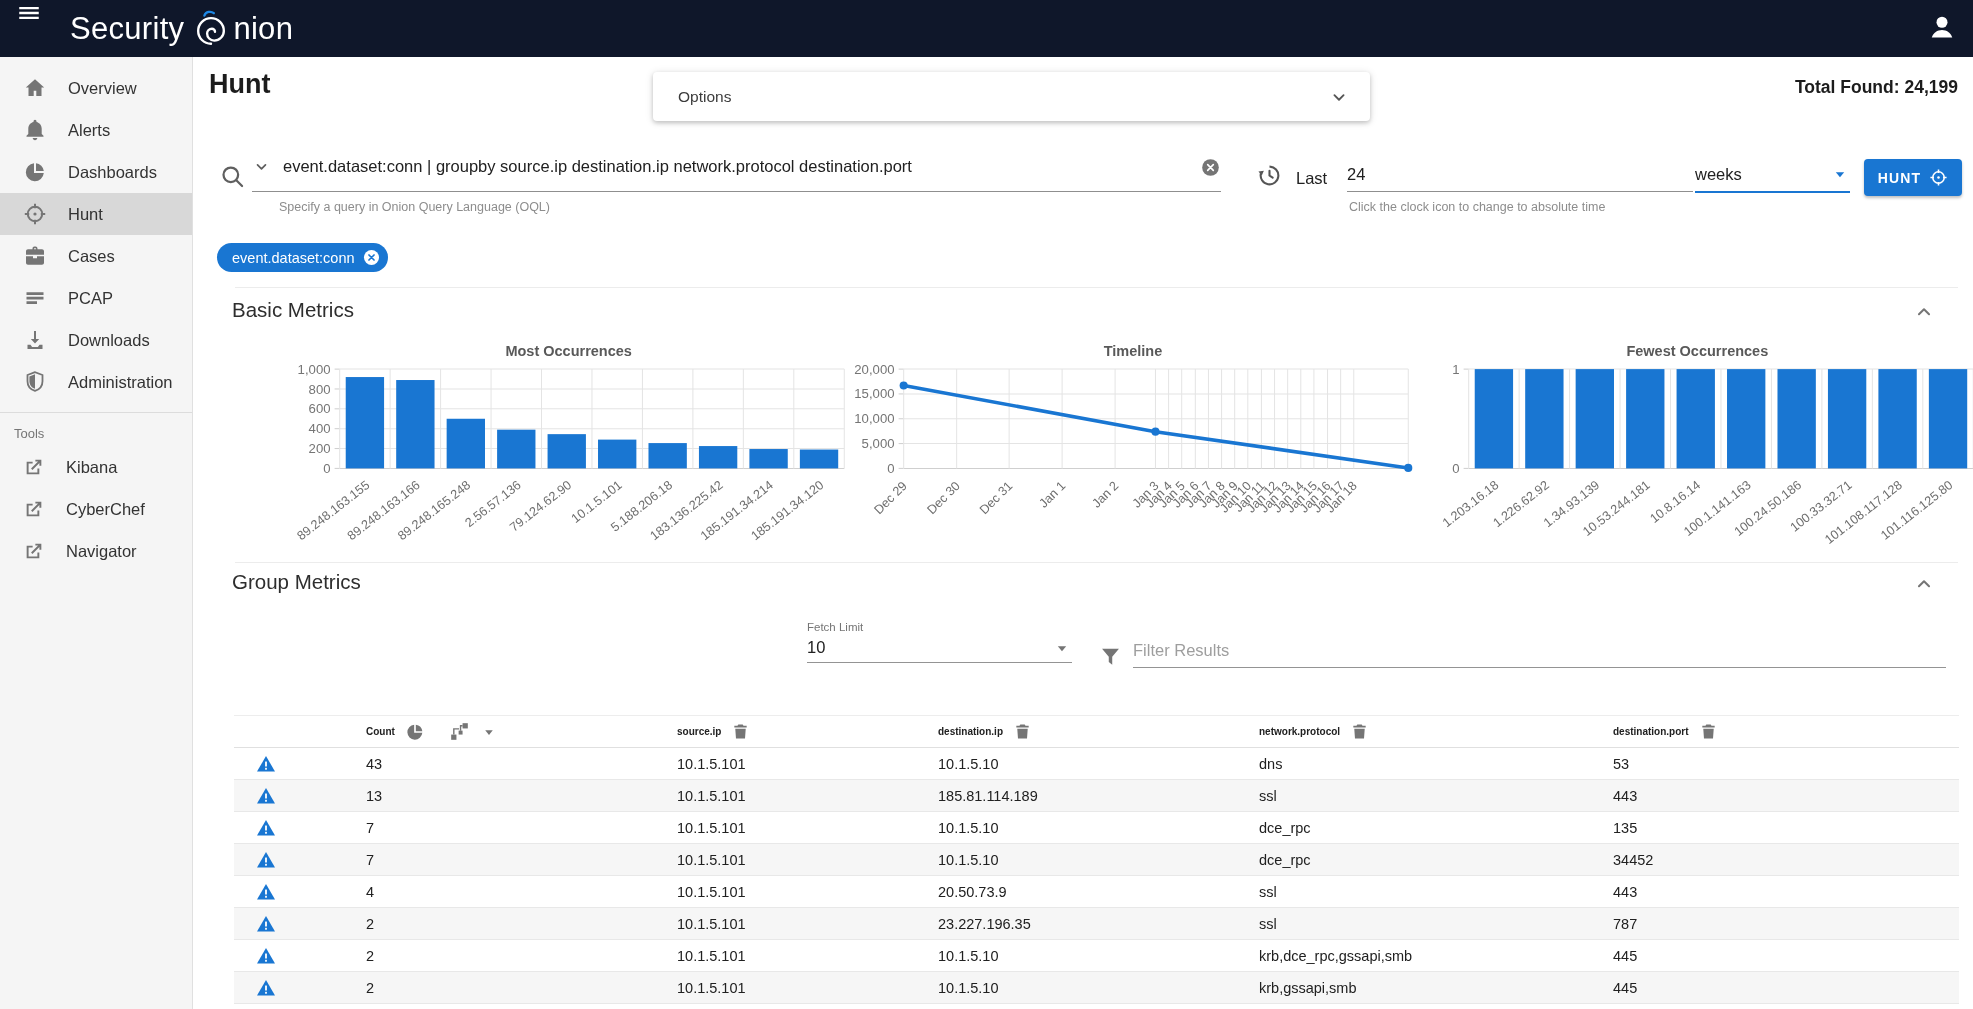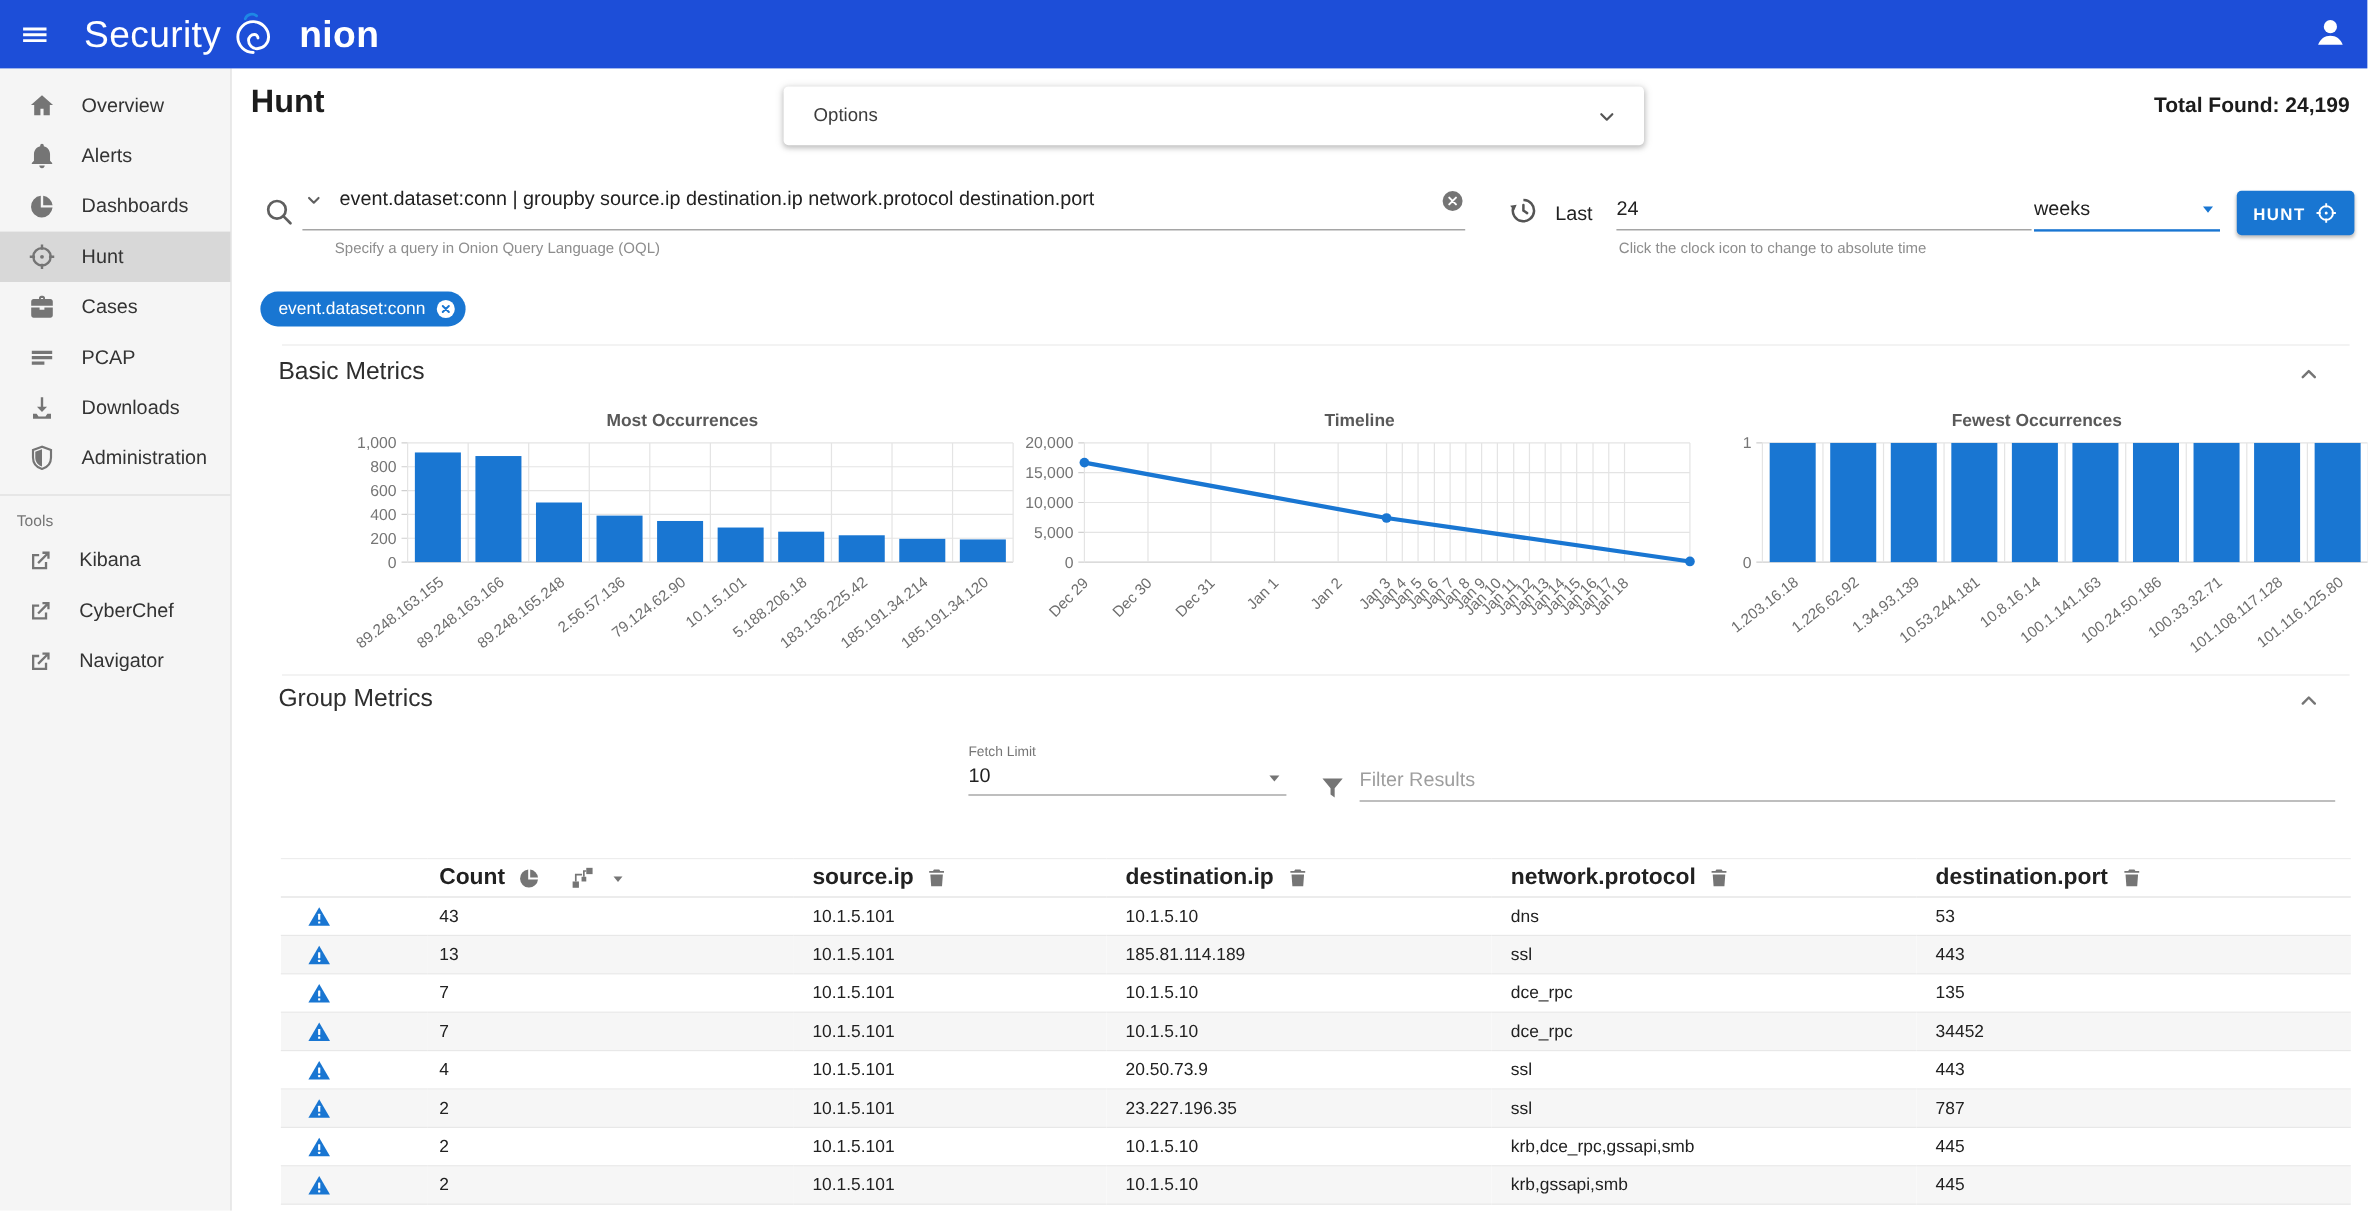--- a/index.html
+++ b/index.html
@@ -1,25 +1,25 @@
 <!DOCTYPE html>
 <html><head>
 <meta charset="utf-8">
 <style>
   html,body{margin:0;padding:0;}
   body{width:1973px;height:1009px;overflow:hidden;background:#fff;
        font-family:"Liberation Sans",sans-serif;position:relative;color:#212121;}
   .icon svg{display:block;}
 
   
-  .topbar{position:absolute;left:0;top:0;width:100%;height:57px;background:#1d4ed8;
-          display:flex;align-items:center;color:#fff;z-index:10;}
+  .topbar{position:absolute;left:0;top:0;width:100%;height:57px;background:#0f172a;
+          display:flex;color:#fff;z-index:10;}
   .menu-btn{width:58px;display:flex;justify-content:center;cursor:pointer;color:#fff;background:none;border:none;padding:0;}
   .logo{display:flex;align-items:center;font-size:31px;font-weight:400;letter-spacing:.3px;margin-left:12px;color:#fff;}
-  .logo .oni{margin-left:18px;font-weight:bold;}
+  .logo .oni{margin-left:2px;}
   .avatar-btn{margin-left:auto;margin-right:16px;color:#fff;background:none;border:none;cursor:pointer;padding:0;}
 
   
   .sidebar{position:absolute;left:0;top:57px;bottom:0;width:193px;background:#f5f5f5;
            border-right:1px solid #e0e0e0;box-sizing:border-box;padding-top:10px;}
   .side-item{height:42px;display:flex;align-items:center;padding-left:23px;gap:21px;
              color:#333;font-size:16.5px;cursor:pointer;}
   .side-item.active{background:#d8d8d8;}
   .side-item .s-icon{color:#757575;}
   .side-divider{border-top:1px solid #dcdcdc;margin-top:9px;}
@@ -81,21 +81,21 @@
   .fetch-value-row{display:flex;align-items:center;border-bottom:1px solid #949494;height:29px;
                    font-size:16.5px;color:#212121;}
   .fetch-caret{margin-left:auto;color:#757575;}
   .filter-funnel{position:absolute;left:905px;top:588px;color:#757575;}
   .filter-field{position:absolute;left:939px;top:576px;width:813px;height:34px;border-bottom:1px solid #949494;}
   .filter-field input{width:100%;height:100%;}
   ::placeholder{color:#9e9e9e;opacity:1;}
 
   
   .group-table{position:absolute;left:40px;top:658px;width:1725px;border-collapse:collapse;table-layout:fixed;}
-  .group-table th{text-align:left;font-size:19px;font-weight:700;color:#212121;height:31px;
+  .group-table th{text-align:left;font-size:10px;font-weight:700;color:#212121;height:31px;
                   border-top:1px solid #ededed;border-bottom:1px solid #e0e0e0;padding:0 0 0 16px;}
   .group-table td{font-size:14.5px;color:#212121;height:31px;border-bottom:1px solid #e8e8e8;padding:0 0 0 16px;
                   overflow:hidden;white-space:nowrap;}
   .group-table th:first-child,.group-table td:first-child{padding-left:22px;}
   .group-table th:nth-child(2),.group-table td:nth-child(2){padding-left:10px;}
   .group-table tr.even td{background:#f6f6f6;}
   .hdr-inner{display:flex;align-items:center;gap:10px;}
   .hdr-icon{color:#757575;cursor:pointer;display:flex;}
   .warn-icon{display:flex;cursor:pointer;width:20px;}
 </style>

